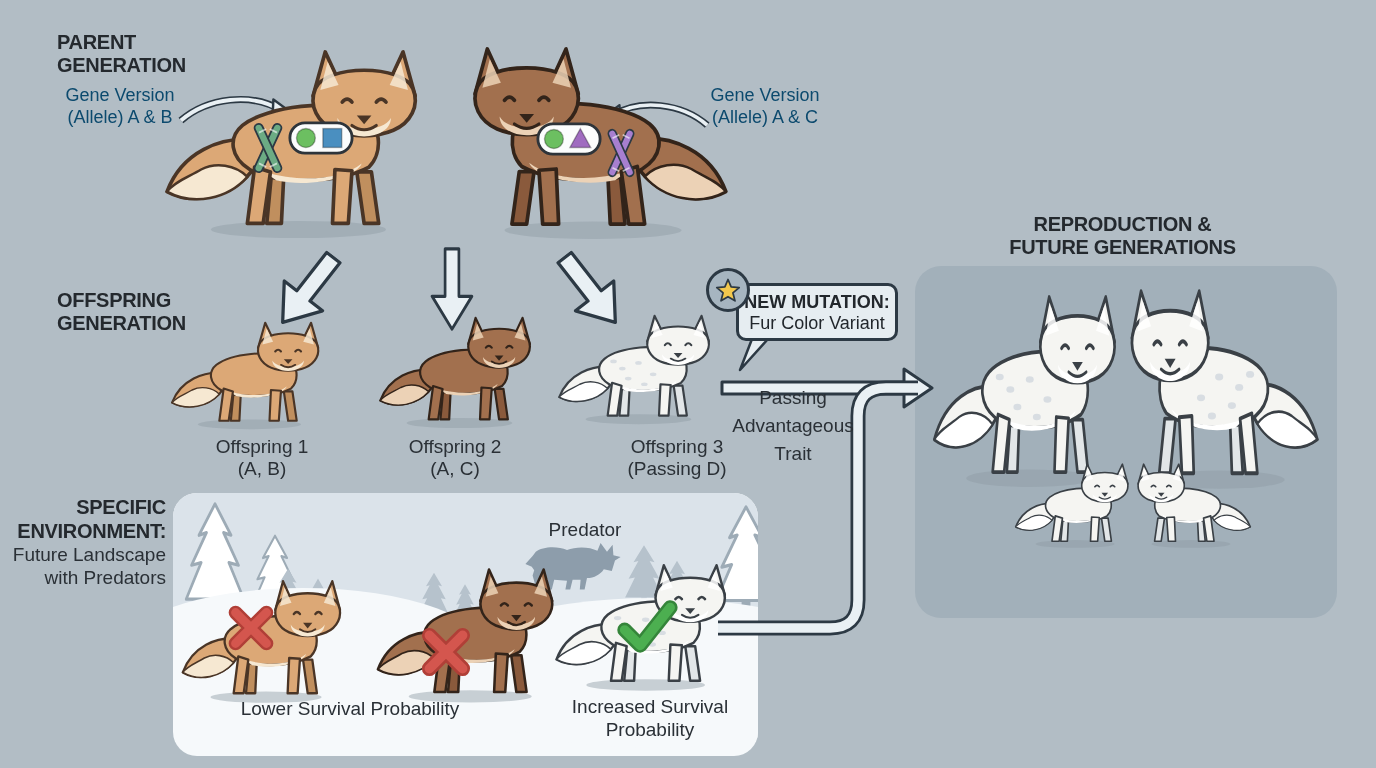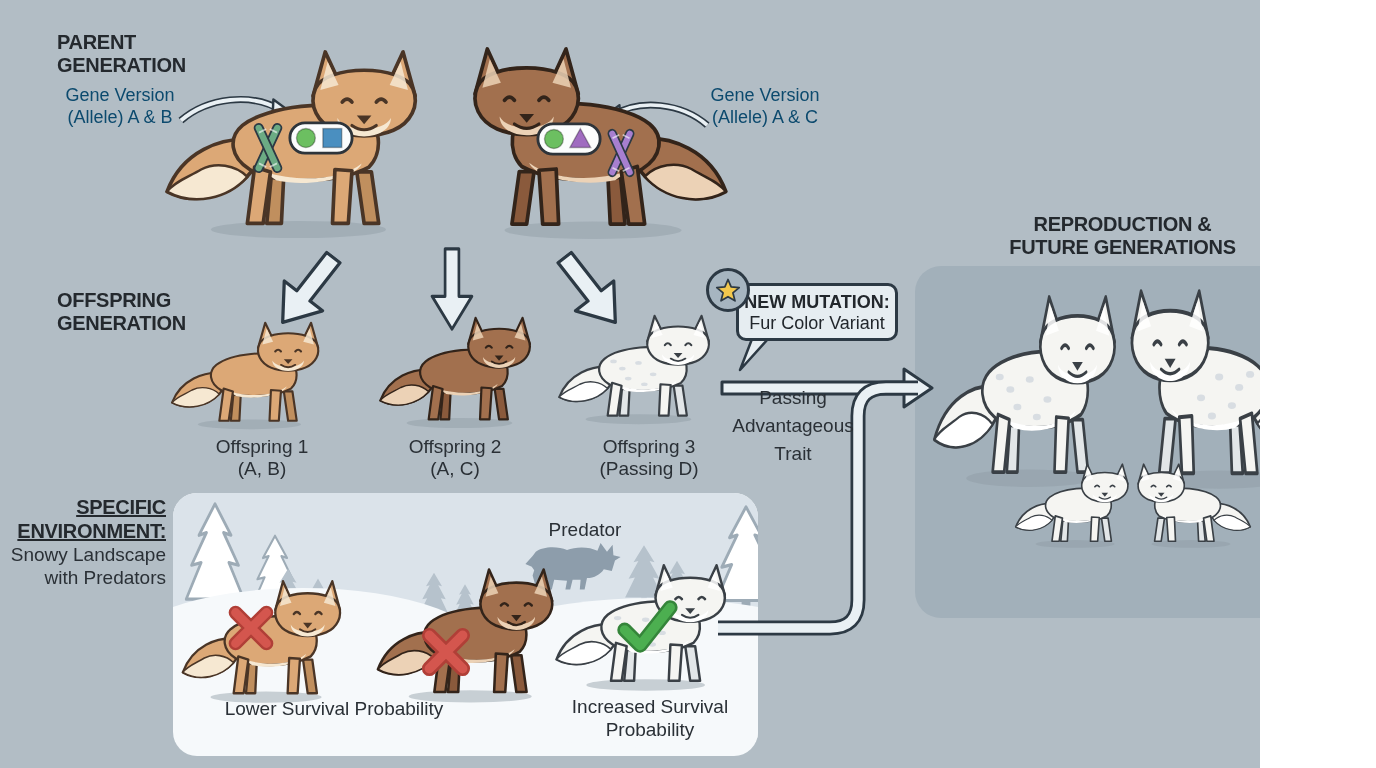--- a/index.html
+++ b/index.html
@@ -1,16 +1,16 @@
 <!DOCTYPE html>
 <html><head>
 <meta charset="utf-8">
 <style>
   html,body{margin:0;padding:0;}
-  .stage{position:relative;width:1260px;height:768px;background:#b2bdc5;overflow:hidden;
+  .stage{position:relative;width:1376px;height:768px;background:#b2bdc5;overflow:hidden;
          font-family:"Liberation Sans",sans-serif;color:#2a3036;}
   .abs{position:absolute;}
   .prel{white-space:pre-line;}
   .sec-title{font-size:20px;font-weight:bold;line-height:23px;letter-spacing:-0.3px;color:#24292e;}
   .lbl{font-size:18px;line-height:22px;text-align:center;color:#0c4a6e;}
   .lbl19{font-size:19px;line-height:22px;text-align:center;color:#2a3036;}
   .panel{background:#a2b0ba;border-radius:26px;}
   .env-box{background:#f6f9fb;border-radius:24px;overflow:hidden;}
   .env-sky{position:absolute;left:0;top:0;width:100%;height:170px;background:#dbe3ea;}
   .hill{position:absolute;background:#f6f9fb;border-radius:50%;}
@@ -207,21 +207,21 @@
       </svg></div>
 
   <div class="abs lbl19" style="left:182px;top:436px;width:160px;">
     <span style="display:block">Offspring 1</span>
     <span style="display:block">(A, B)</span>
   </div>
   <div class="abs lbl19" style="left:375px;top:436px;width:160px;">
     <span style="display:block">Offspring 2</span>
     <span style="display:block">(A, C)</span>
   </div>
-  <div class="abs lbl19" style="left:559px;top:436px;width:180px;">
+  <div class="abs lbl19" style="left:587px;top:436px;width:180px;">
     <span style="display:block">Offspring 3</span>
     <span style="display:block">(Passing D)</span>
   </div>
 
   <div class="abs z1" style="left:730px;top:338px;width:40px;height:34px;"><svg viewBox="0 0 40 34" width="100%" height="100%">
         <path d="M22,1 L38,1 L10,32 Z" fill="#e6edf1" stroke="#2c3944" stroke-width="2.5" stroke-linejoin="round"></path>
       </svg></div>
   <div class="abs bubble" style="left:736px;top:283px;width:162px;height:58px;">
     <span class="t1">NEW MUTATION:</span>
     <span class="t2">Fur Color Variant</span>
@@ -383,23 +383,23 @@
           <path d="M30,3 L45,27 L38,25 L52,50 L43,48 L57,76 L3,76 L17,48 L8,50 L22,25 L15,27 Z" fill="#ffffff" stroke="#9dabb6" stroke-width="2.5" stroke-linejoin="round"></path>
           <rect x="26" y="76" width="8" height="13" fill="#9dabb6"></rect>
         </svg></div>
     <div class="hill" style="left:-60px;top:95px;width:380px;height:140px;"></div>
     <div class="hill" style="left:260px;top:105px;width:440px;height:150px;"></div>
     <div class="abs" style="left:350px;top:42px;width:100px;height:58px;"><svg viewBox="0 0 125 66" width="100%" height="100%" preserveAspectRatio="none">
           <path d="M12,24 L3,33 L11,36 L14,40 L12,46 L17,62 L23,62 L22,48 L31,50 L30,62 L36,62 L39,51 L55,52 L53,62 L59,62 L62,51 L72,51 L71,62 L77,62 L80,49 C89,49 97,45 101,39 L111,41 L115,29 L122,25 L113,23 L112,11 L105,19 L97,9 L93,18 C83,13 66,13 55,17 C43,12 24,13 16,19 Z" fill="#8d9dab"></path>
         </svg></div>
   </div>
 
-  <div class="abs env-label-bold prel" style="left:8px;top:495px;width:158px;text-decoration:underline;">SPECIFIC
+  <div class="abs env-label-bold prel" style="left:8px;top:495px;width:158px;">SPECIFIC
 ENVIRONMENT:</div>
-  <div class="abs env-label-reg prel" style="left:8px;top:543px;width:158px;">Snowy Landscape
+  <div class="abs env-label-reg prel" style="left:8px;top:543px;width:158px;">Future Landscape
 with Predators</div>
   <div class="abs lbl19" style="left:535px;top:519px;width:100px;">Predator</div>
 
   <div class="abs z1" style="left:172px;top:578px;width:185px;height:128px;"><svg viewBox="0 0 240 160" width="100%" height="100%" preserveAspectRatio="none">
         <ellipse cx="122" cy="149" rx="72" ry="7" fill="#8e9ba5" opacity="0.45"></ellipse>
         <path d="M88,76 C58,72 26,86 14,118 C36,130 70,122 86,98 C90,92 92,84 92,78 Z" fill="#dca876" stroke="#4a3526" stroke-width="3" stroke-linejoin="round"></path>
         <path d="M14,118 C36,130 64,124 80,106 C70,96 54,94 42,100 C32,106 20,110 14,118 Z" fill="#f6e8d2" stroke="#4a3526" stroke-width="2"></path>
         <path d="M100,102 L96,144 L108,144 L110,104 Z" fill="#c08f5e" stroke="#4a3526" stroke-width="3" stroke-linejoin="round"></path>
         <path d="M170,102 L176,144 L188,144 L182,102 Z" fill="#c08f5e" stroke="#4a3526" stroke-width="3" stroke-linejoin="round"></path>
         <path d="M76,64 C96,48 152,42 174,54 C190,62 192,86 180,98 C154,112 102,112 82,100 C66,90 64,74 76,64 Z" fill="#dca876" stroke="#4a3526" stroke-width="3"></path>
@@ -479,17 +479,17 @@
           <path d="M13,13 L51,51 M51,13 L13,51" stroke="#d4564e" stroke-width="11"></path>
         </g>
       </svg></div>
   <div class="abs z2" style="left:616px;top:598px;width:62px;height:57px;"><svg viewBox="0 0 72 64" width="100%" height="100%">
         <g fill="none" stroke-linecap="round" stroke-linejoin="round">
           <path d="M10,36 L28,54 L63,10" stroke="#35853a" stroke-width="17"></path>
           <path d="M10,36 L28,54 L63,10" stroke="#4caf50" stroke-width="11"></path>
         </g>
       </svg></div>
 
-  <div class="abs lbl19 z3" style="left:214px;top:697px;width:240px;line-height:23px;">Lower Survival Probability</div>
+  <div class="abs lbl19 z3" style="left:230px;top:697px;width:240px;line-height:23px;">Lower Survival Probability</div>
   <div class="abs lbl19 prel z3" style="left:560px;top:695px;width:180px;line-height:23px;">Increased Survival
 Probability</div>
 
 </div>
 
 </body></html>

